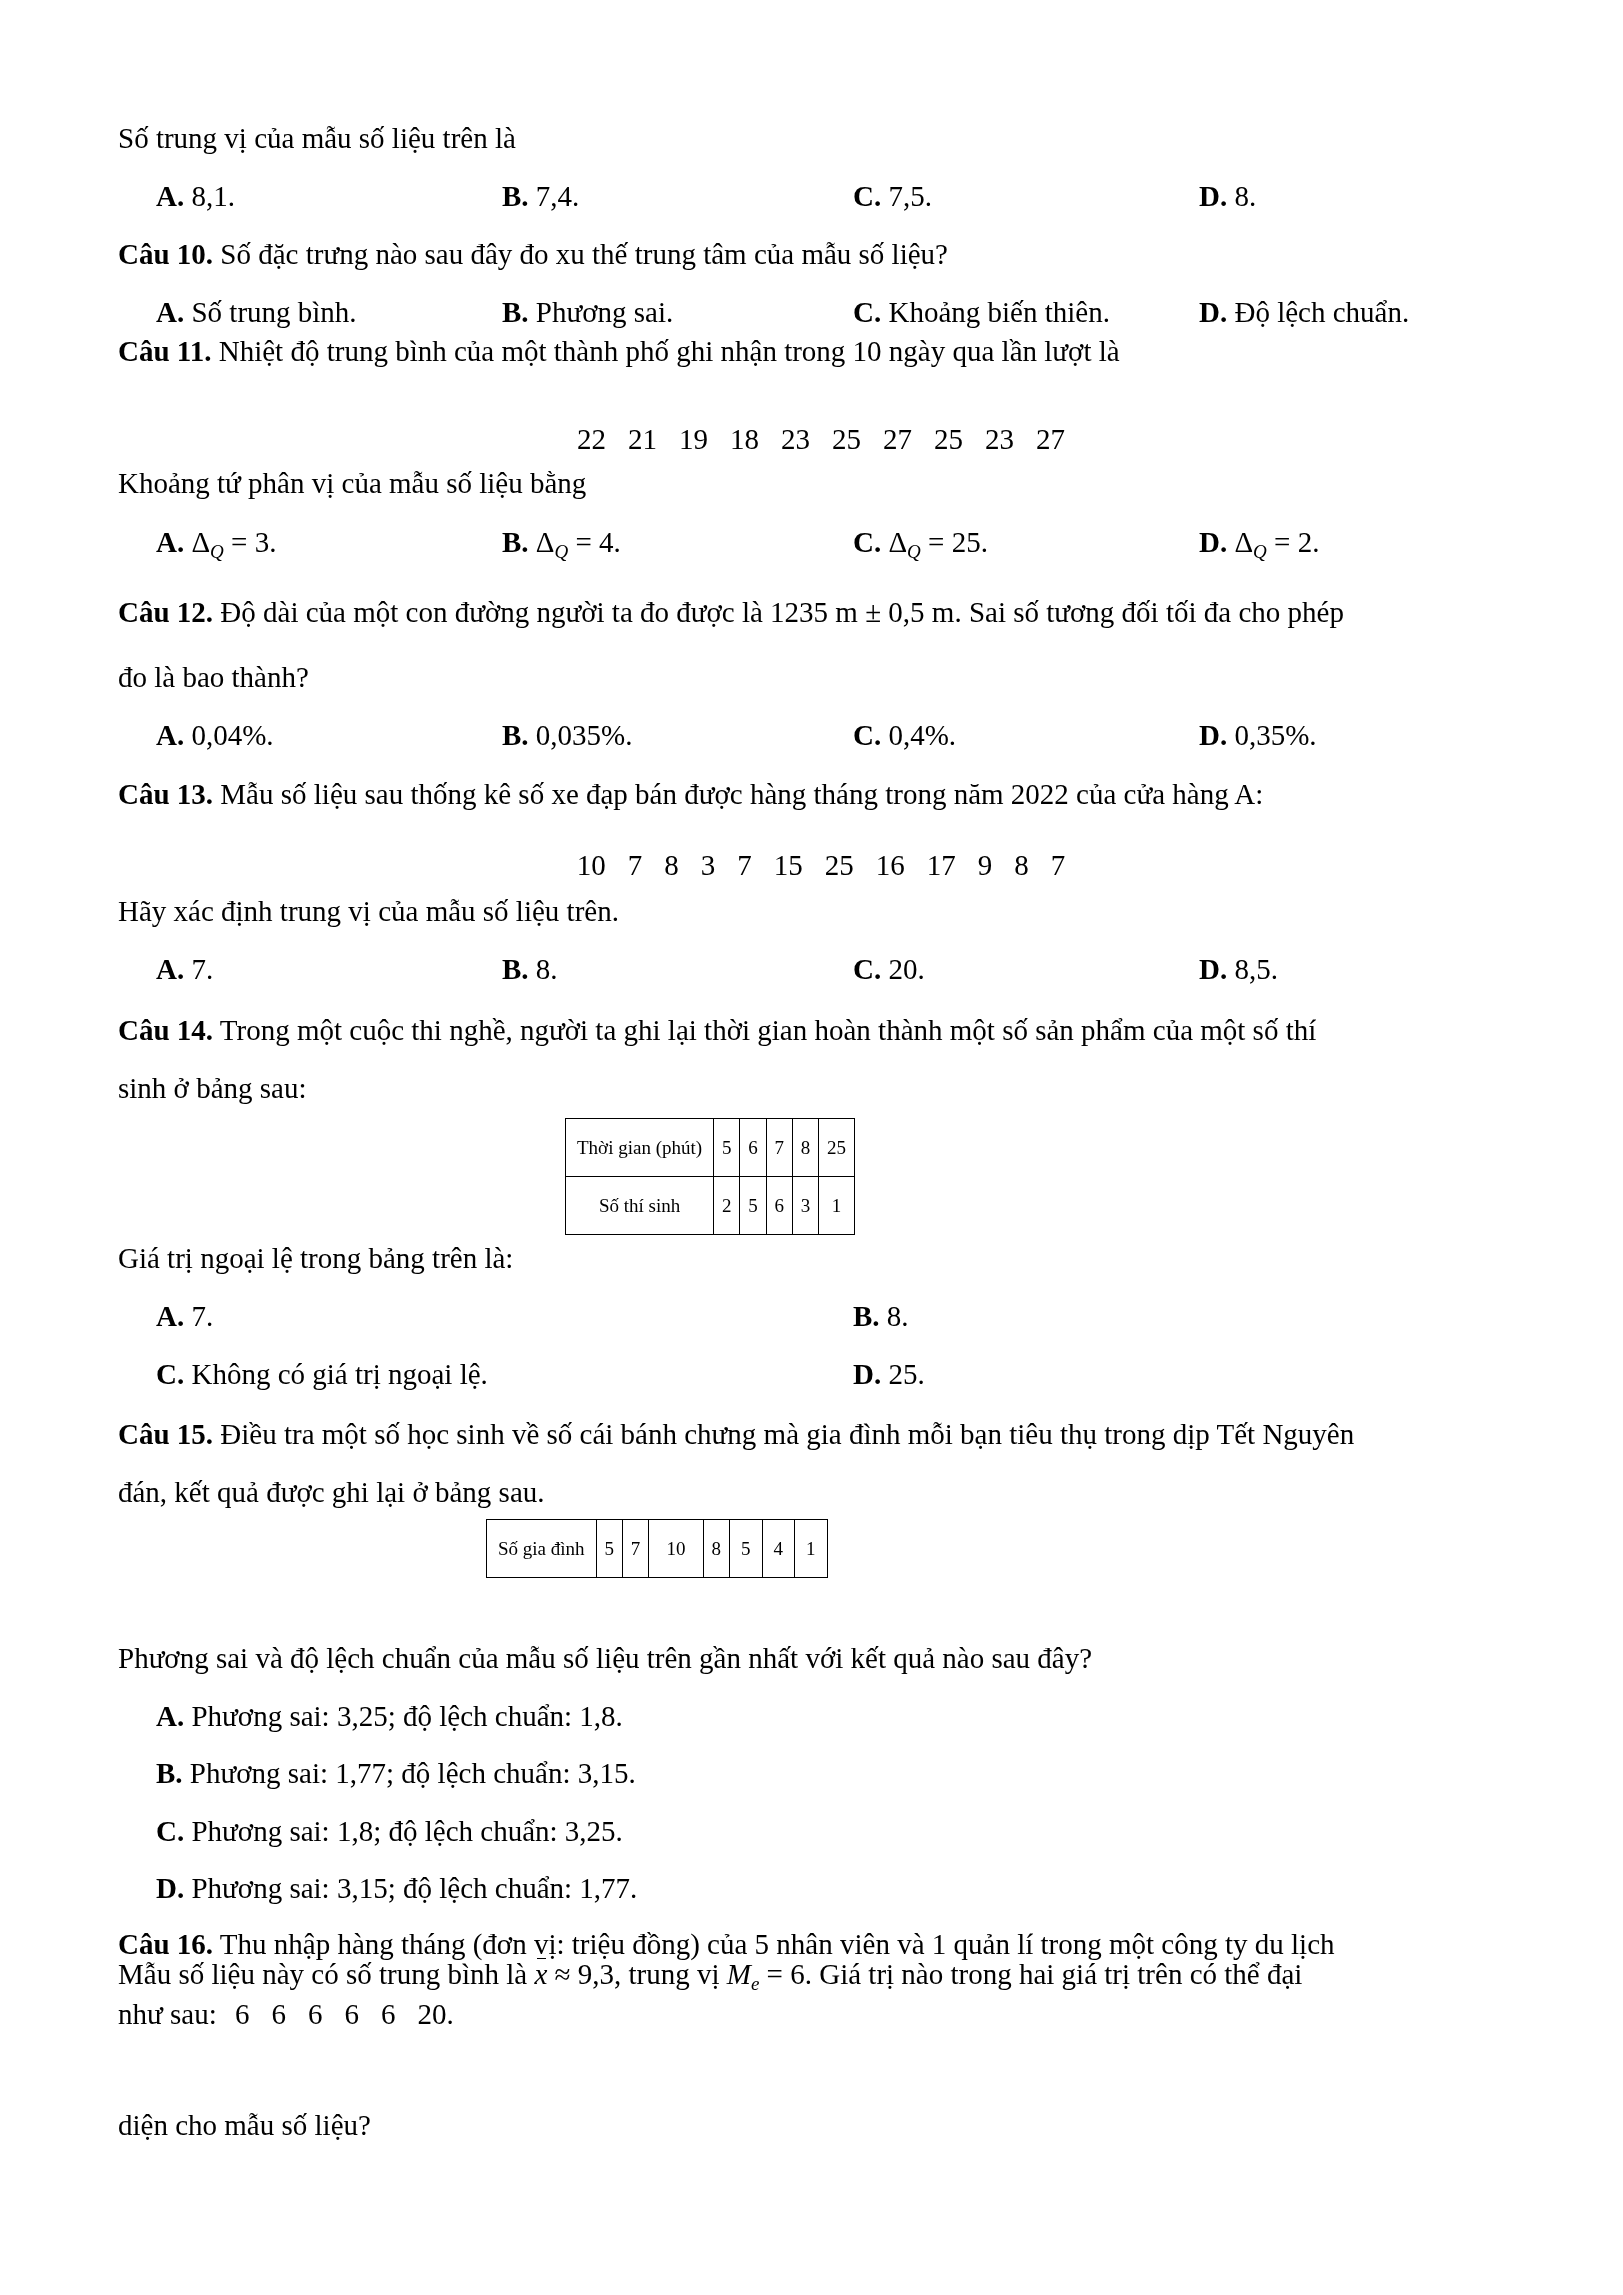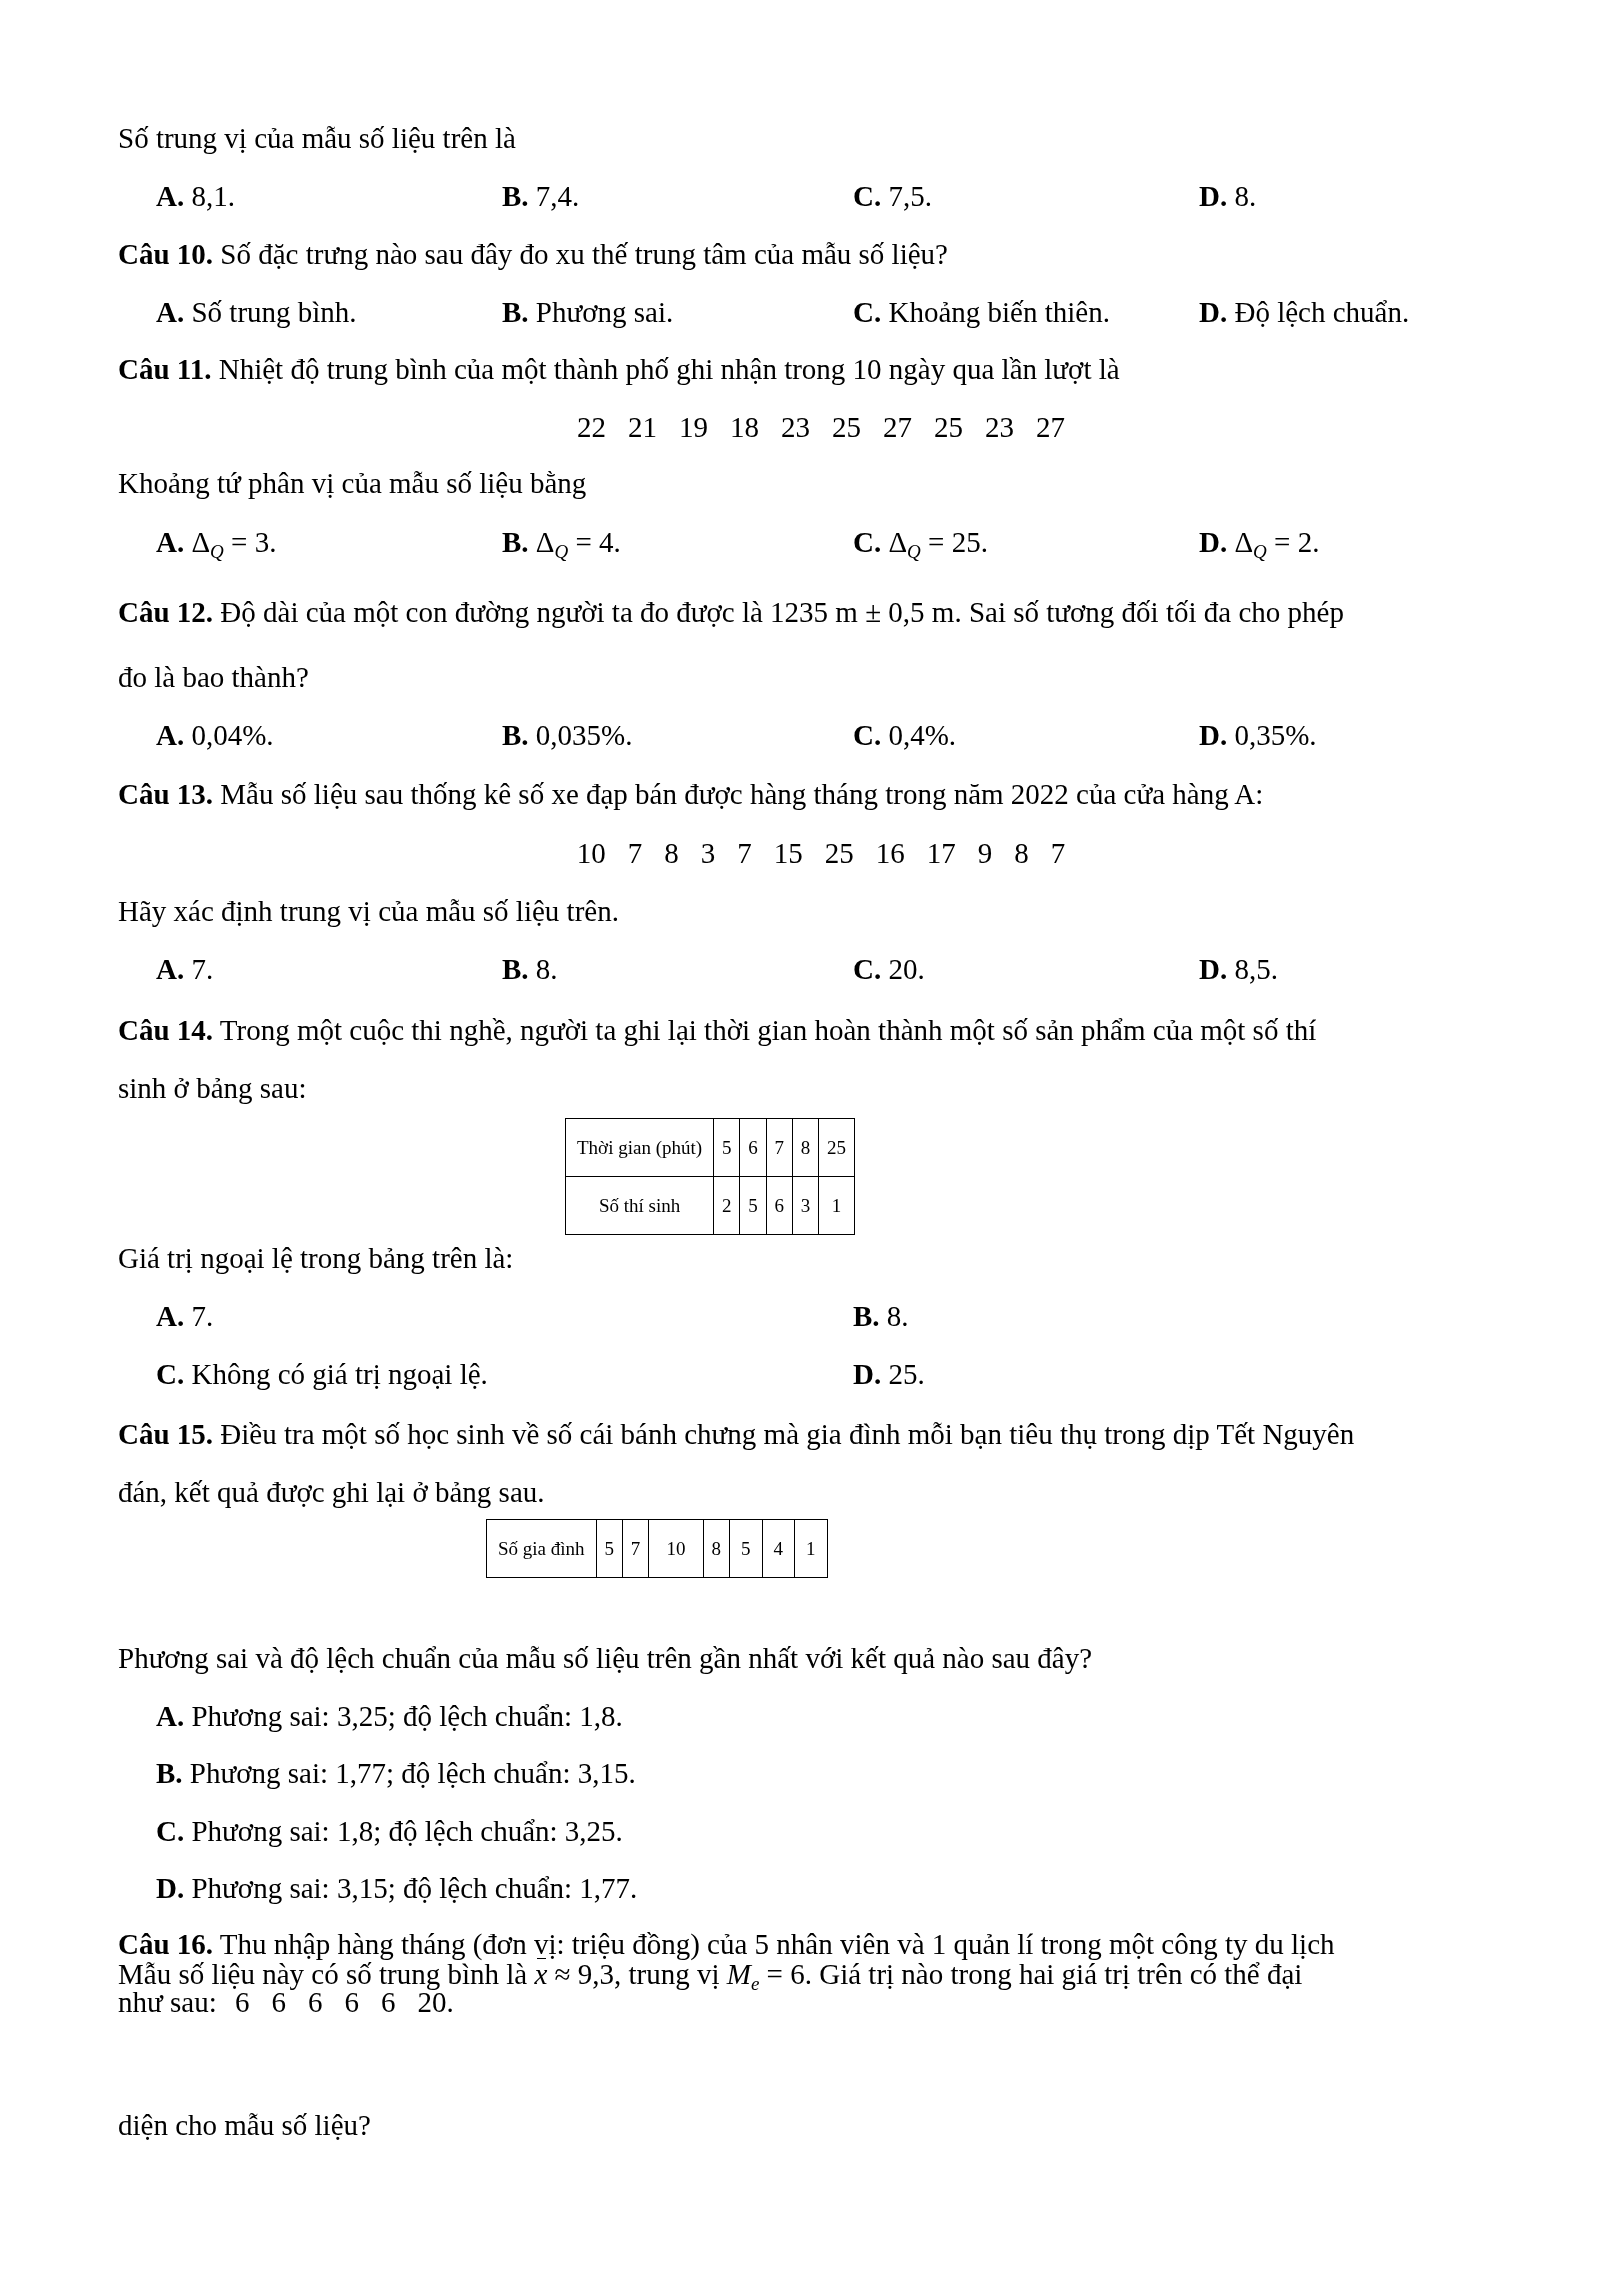--- a/index.html
+++ b/index.html
@@ -10,21 +10,21 @@
   }
   .page { position: absolute; left: 118px; top: 0; width: 1406px; }
   .line { position: absolute; left: 0; white-space: nowrap; line-height: 35px; }
   .ind { left: 38px; }
   .center { left: 0; width: 1406px; text-align: center; }
   b, .bold { font-weight: bold; }
   .opts { position: absolute; left: 38px; width: 1368px; white-space: nowrap; line-height: 35px; }
   .opt { position: absolute; top: 0; }
   .o1 { left: 0; } .o2 { left: 346px; } .o3 { left: 697px; } .o4 { left: 1043px; }
   .h1 { left: 0; } .h2 { left: 697px; }
-  .nums span { display: inline-block; margin: 0 11px; }
+  .nums span { display: inline-block; margin: 12px 11px; }
   table.tbl { position: absolute; border-collapse: collapse; font-size: 19px; }
   table.tbl td { border: 1.6px solid #000; height: 57px; text-align: center; vertical-align: middle; padding: 0 7.9px; line-height: 28px; }
   table.tbl td.hd { padding: 0 11px; }
   .sub { font-size: 19px; vertical-align: -6.3px; font-style: italic; }
   .ital { font-style: italic; }
   .xbar { position: relative; font-style: italic; }
   .xbar::before { content: ""; position: absolute; left: 2.4px; top: 0; width: 9.4px; border-top: 1.6px solid #000; }
 </style>
 </head>
 <body>
@@ -40,21 +40,21 @@
   </div>
 
   <div class="line" style="top:237px"><b>Câu 10.</b> <span>Số đặc trưng nào sau đây đo xu thế trung tâm của mẫu số liệu?</span></div>
   <div class="opts" style="top:295px">
     <div class="opt o1"><b>A.</b> <span>Số trung bình.</span></div>
     <div class="opt o2"><b>B.</b> <span>Phương sai.</span></div>
     <div class="opt o3"><b>C.</b> <span>Khoảng biến thiên.</span></div>
     <div class="opt o4"><b>D.</b> <span>Độ lệch chuẩn.</span></div>
   </div>
 
-  <div class="line" style="top:352px"><b>Câu 11.</b> <span>Nhiệt độ trung bình của một thành phố ghi nhận trong 10 ngày qua lần lượt là</span></div>
+  <div class="line" style="top:334px"><b>Câu 11.</b> <span>Nhiệt độ trung bình của một thành phố ghi nhận trong 10 ngày qua lần lượt là</span></div>
   <div class="line center nums" style="top:410px" id="q11-data"><span>22</span><span>21</span><span>19</span><span>18</span><span>23</span><span>25</span><span>27</span><span>25</span><span>23</span><span>27</span></div>
   <div class="line" style="top:466px">Khoảng tứ phân vị của mẫu số liệu bằng</div>
   <div class="opts" style="top:525px">
     <div class="opt o1"><b>A.</b> <span>Δ</span><span class="sub">Q</span> <span>= 3.</span></div>
     <div class="opt o2"><b>B.</b> <span>Δ</span><span class="sub">Q</span> <span>= 4.</span></div>
     <div class="opt o3"><b>C.</b> <span>Δ</span><span class="sub">Q</span> <span>= 25.</span></div>
     <div class="opt o4"><b>D.</b> <span>Δ</span><span class="sub">Q</span> <span>= 2.</span></div>
   </div>
 
   <div class="line" style="top:595px"><b>Câu 12.</b> <span>Độ dài của một con đường người ta đo được là 1235 m ± 0,5 m. Sai số tương đối tối đa cho phép</span></div>

